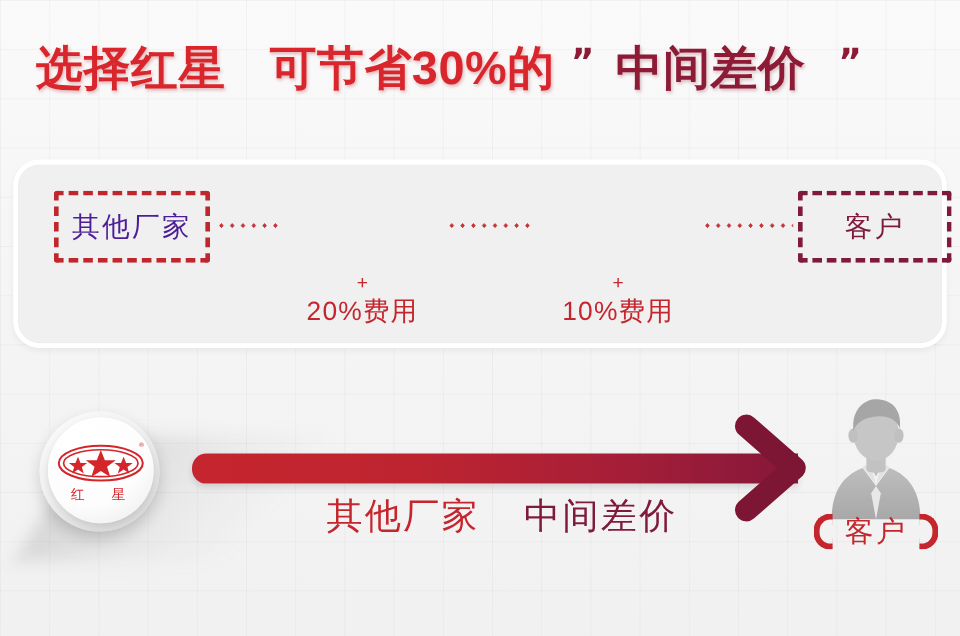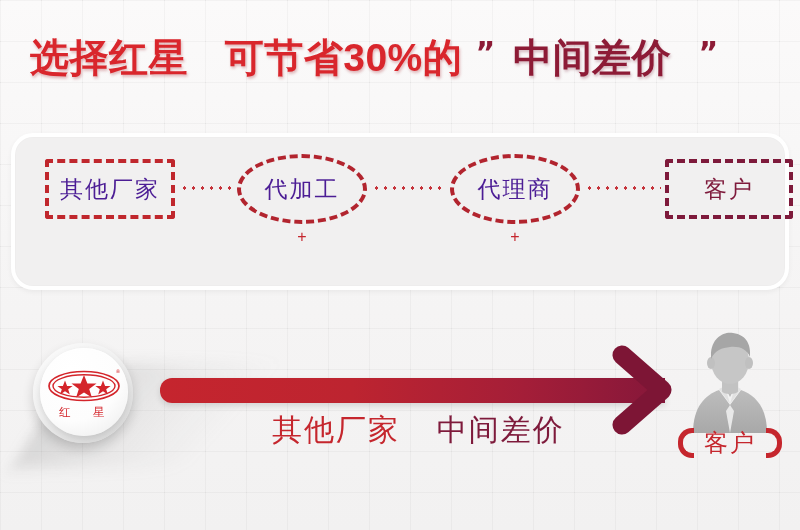--- a/index.html
+++ b/index.html
@@ -187,42 +187,38 @@
   </div>
 
   <div class="panel">
 
     <div class="node rect n1">
       <span>其他厂家</span>
     </div>
 
     <div class="dots d1"></div>
 
-    <div class="node oval n2">
-      <span>代加工</span>
-    </div>
 
     <div class="dots d2"></div>
 
-    <div class="node oval n3">
-      <span>代理商</span>
-    </div>
 
     <div class="dots d3"></div>
 
     <div class="node rect dark n4">
       <span>客户</span>
     </div>
 
     <div class="fee f1">
       <div class="plus">+</div>
+      <div class="amt">20%费用</div>
     </div>
 
     <div class="fee f2">
       <div class="plus">+</div>
+      <div class="amt">10%费用</div>
     </div>
   </div>
 
   <div class="badge-shadow"></div>
   <div class="badge-outer"></div>
   <div class="badge-inner"></div>
   <svg class="logo-mark" viewBox="0 0 74 54">
     <ellipse cx="37" cy="20" rx="35" ry="14.5" fill="none" stroke="#d4252b" stroke-width="1.7"></ellipse>
     <ellipse cx="37" cy="20" rx="31" ry="11.2" fill="none" stroke="#d4252b" stroke-width="1.4"></ellipse>
     <polygon fill="#d4252b" points="37,9 40.4,17.6 49.5,17.6 42.2,23 44.9,31.6 37,26.4 29.1,31.6 31.8,23 24.5,17.6 33.6,17.6"></polygon>

